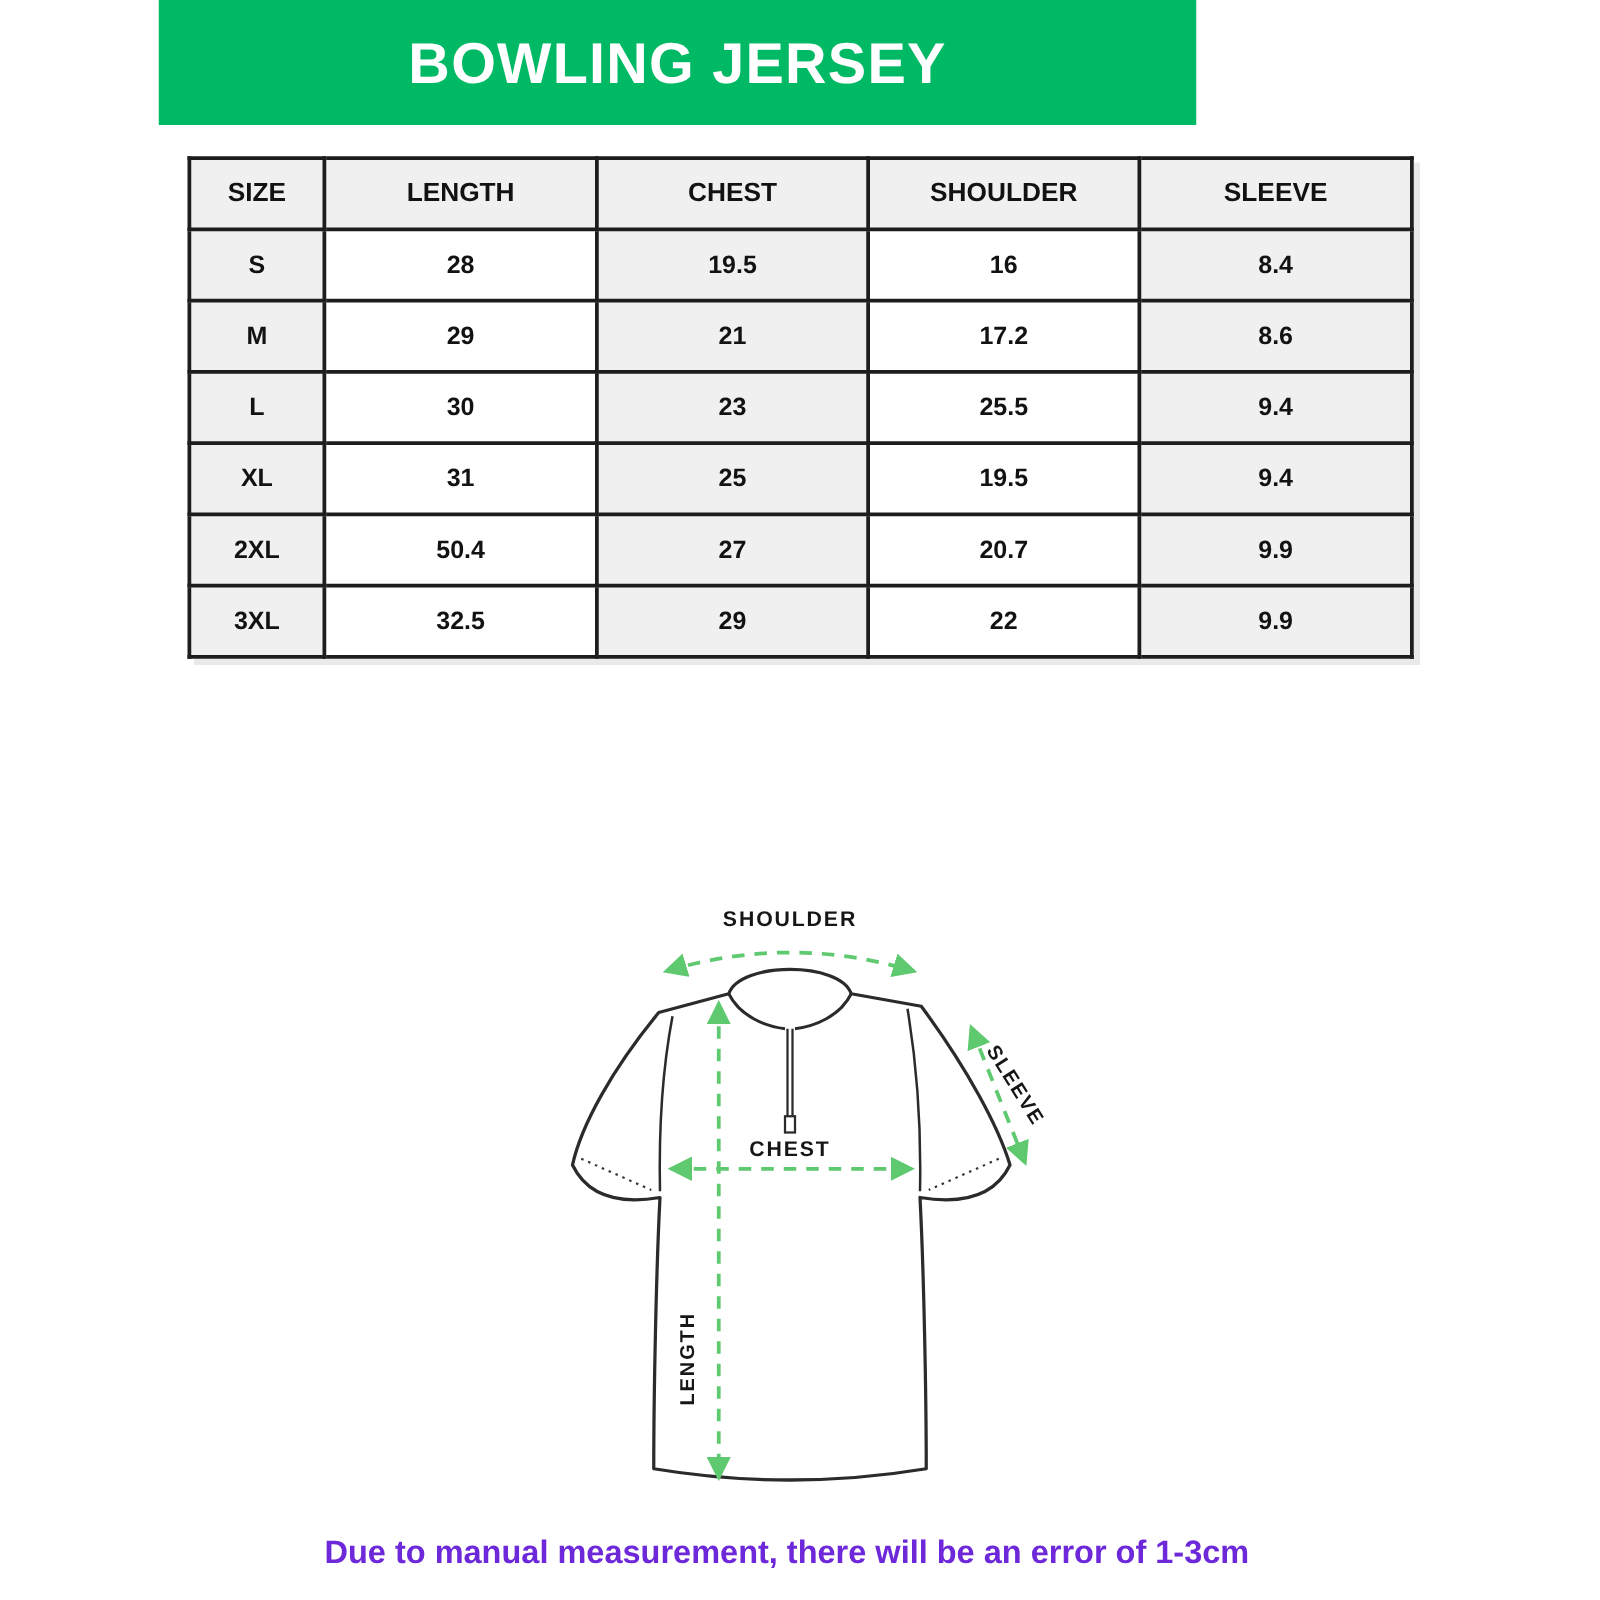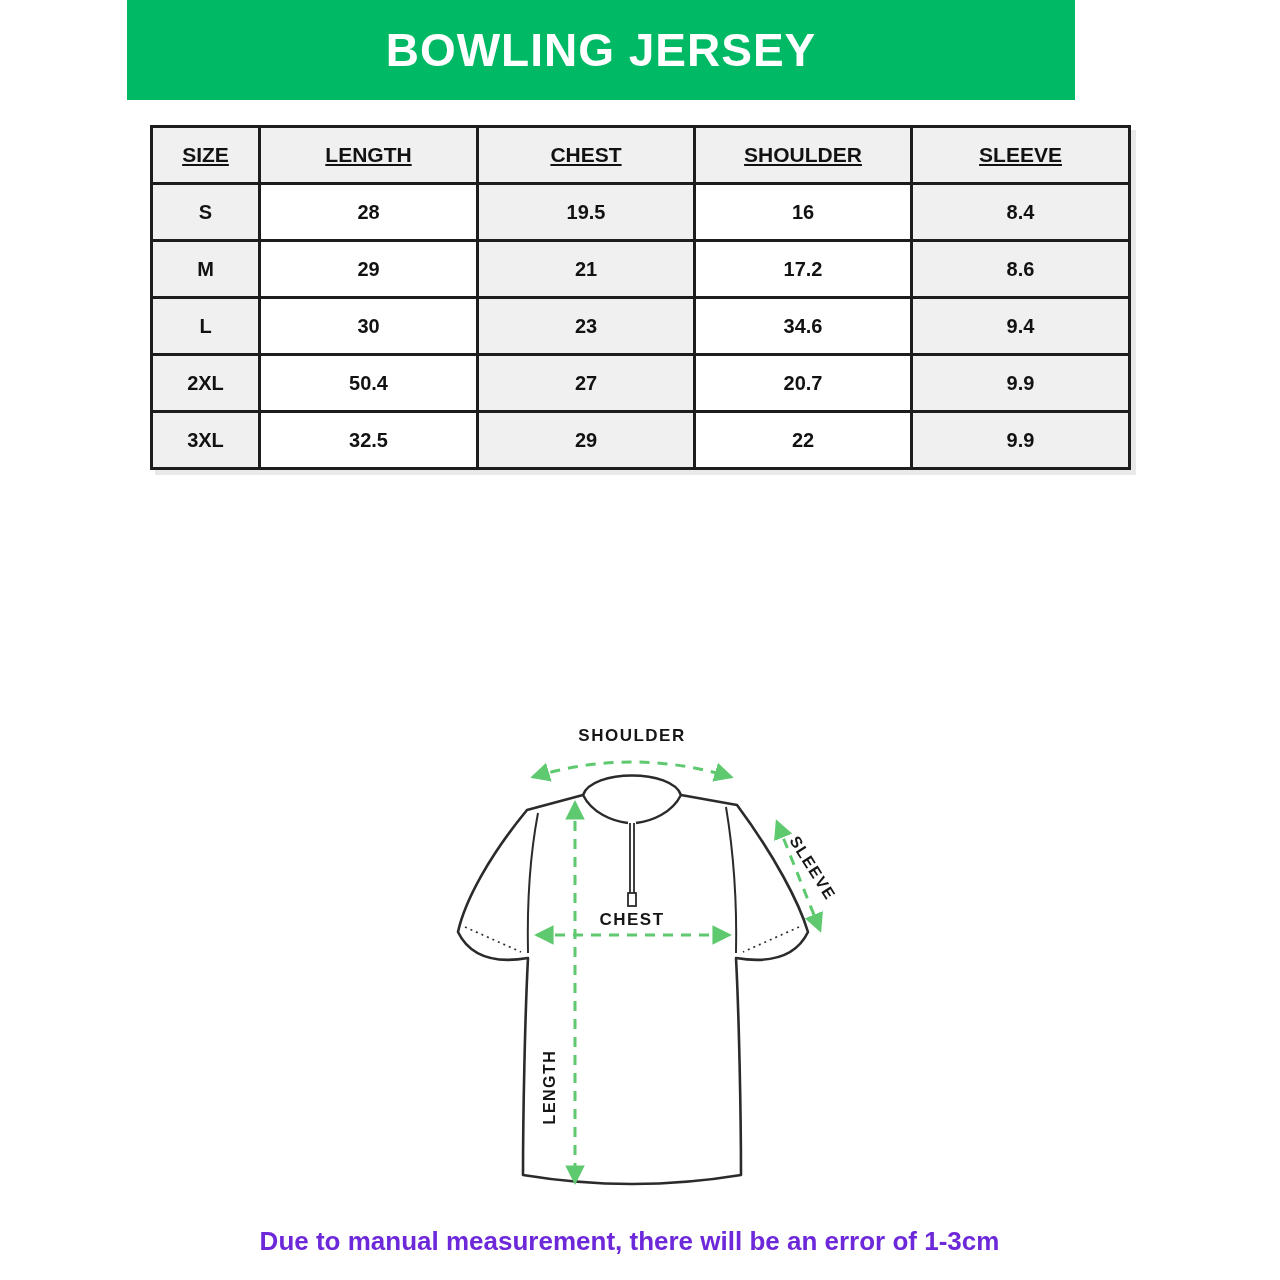--- a/index.html
+++ b/index.html
@@ -1,36 +1,36 @@
 <!DOCTYPE html>
 <html><head>
 <meta charset="utf-8">
 <style>
   html,body{margin:0;padding:0;}
   body{
     width:1280px;height:1280px;position:relative;background:#ffffff;
     font-family:"Liberation Sans",sans-serif;overflow:hidden;
   }
   .banner{
-    position:absolute;left:127px;top:0;width:948px;height:100px;
+    position:absolute;left:127px;top:0;width:830px;height:100px;
     background:#00b964;display:flex;align-items:center;justify-content:center;
   }
   .banner-title{
     color:#ffffff;font-size:46px;font-weight:800;letter-spacing:1px;margin:0;
   }
   table.size-chart{
     position:absolute;left:150px;top:125px;width:978px;
     border-collapse:collapse;table-layout:fixed;
     box-shadow:5px 5px 0 #e9e9e9;background:#ffffff;
   }
   table.size-chart td{
     border:3px solid #1d1d1d;height:54px;text-align:center;vertical-align:middle;
     font-weight:700;font-size:20px;color:#121212;background:#ffffff;padding:0;
   }
-  table.size-chart tr.head td{font-size:21px;background:#f0f0f0;text-decoration:underline;}
+  table.size-chart tr.head td{font-size:21px;background:#f0f0f0;}
   table.size-chart td.shade{background:#f0f0f0;}
   .jersey-wrap{position:absolute;left:370px;top:715px;width:524px;height:500px;}
   .footer-note{
     position:absolute;left:0;top:1226px;width:1259px;text-align:center;
     color:#6d28d9;font-size:26px;font-weight:700;
   }
 </style>
 </head>
 <body>
 
@@ -65,21 +65,28 @@
         <td class="shade">M</td>
         <td>29</td>
         <td class="shade">21</td>
         <td>17.2</td>
         <td class="shade">8.6</td>
       </tr>
       <tr>
         <td class="shade">L</td>
         <td>30</td>
         <td class="shade">23</td>
-        <td>34.6</td>
+        <td>25.5</td>
+        <td class="shade">9.4</td>
+      </tr>
+      <tr>
+        <td class="shade">XL</td>
+        <td>31</td>
+        <td class="shade">25</td>
+        <td>19.5</td>
         <td class="shade">9.4</td>
       </tr>
       <tr>
         <td class="shade">2XL</td>
         <td>50.4</td>
         <td class="shade">27</td>
         <td>20.7</td>
         <td class="shade">9.9</td>
       </tr>
       <tr>

